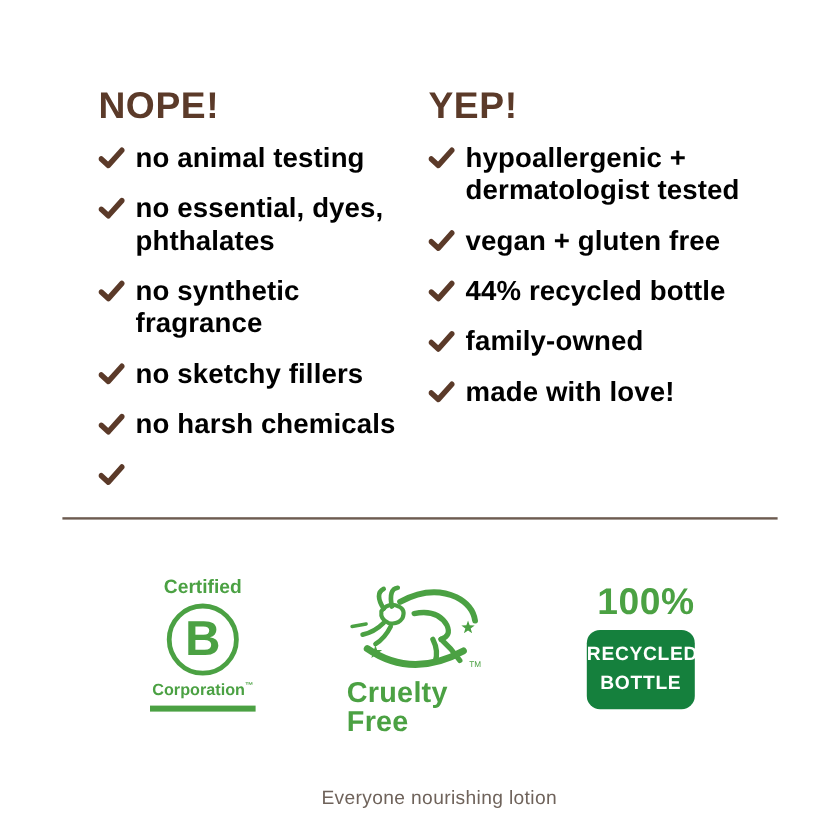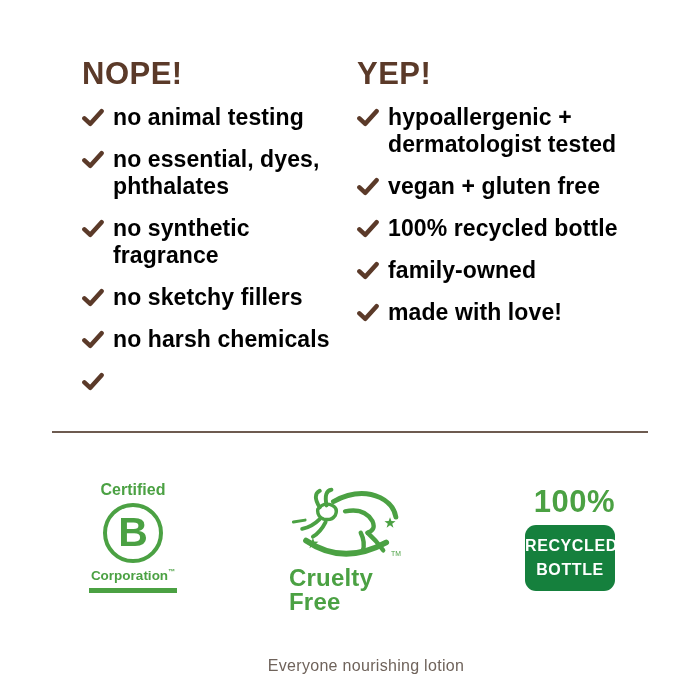--- a/index.html
+++ b/index.html
@@ -6,32 +6,32 @@
   body{
     width:700px;height:700px;background:#ffffff;position:relative;
     font-family:"Liberation Sans","DejaVu Sans",sans-serif;
     -webkit-font-smoothing:antialiased;
   }
   .col{position:absolute;top:58px;}
   .col-nope{left:82px;width:268px;}
   .col-yep{left:357px;width:305px;}
   .col-heading{
     font-size:31px;font-weight:800;color:#5b3a29;letter-spacing:0.5px;
-    line-height:1;margin:0 0 15px 0;
+    line-height:1;margin:14px 0 15px 0;
   }
   .check-item{display:flex;align-items:flex-start;margin-bottom:15px;}
   .check-item .check{flex:0 0 auto;margin:4px 9px 0 0;}
   .item-label{
     font-size:23px;font-weight:600;color:#000000;line-height:27px;
     white-space:pre-line;letter-spacing:0.1px;
   }
   .divider{position:absolute;left:52px;top:431px;width:596px;height:2px;background:#6d5b50;}
   .badges{
     position:absolute;top:482px;left:0;width:700px;
-    display:flex;justify-content:center;align-items:flex-start;gap:108px;
+    display:flex;justify-content:center;align-items:flex-start;gap:72px;
   }
   
   .bcorp{width:96px;display:flex;flex-direction:column;align-items:center;color:#4ba143;}
   .bcorp-top{font-size:16px;font-weight:700;line-height:1;margin-bottom:5px;}
   .bcorp-circle{
     width:52px;height:52px;border:4.5px solid #4ba143;border-radius:50%;
     display:flex;align-items:center;justify-content:center;margin-bottom:5px;
   }
   .bcorp-letter{font-size:41px;font-weight:700;line-height:1;transform:translateY(-1px);}
   .bcorp-bottom{font-size:13.5px;font-weight:700;line-height:1;}
@@ -111,21 +111,21 @@
   <div class="check-item">
     <svg class="check" width="22" height="19" viewBox="0 0 24 21">
         <path d="M2.5 11.5 L9 17.5 L21.5 3.5" fill="none" stroke="#5b3a29" stroke-width="5" stroke-linecap="round" stroke-linejoin="round"></path>
       </svg>
     <span class="item-label">vegan + gluten free</span>
   </div>
   <div class="check-item">
     <svg class="check" width="22" height="19" viewBox="0 0 24 21">
         <path d="M2.5 11.5 L9 17.5 L21.5 3.5" fill="none" stroke="#5b3a29" stroke-width="5" stroke-linecap="round" stroke-linejoin="round"></path>
       </svg>
-    <span class="item-label">100% recycled bottle</span>
+    <span class="item-label">44% recycled bottle</span>
   </div>
   <div class="check-item">
     <svg class="check" width="22" height="19" viewBox="0 0 24 21">
         <path d="M2.5 11.5 L9 17.5 L21.5 3.5" fill="none" stroke="#5b3a29" stroke-width="5" stroke-linecap="round" stroke-linejoin="round"></path>
       </svg>
     <span class="item-label">family-owned</span>
   </div>
   <div class="check-item">
     <svg class="check" width="22" height="19" viewBox="0 0 24 21">
         <path d="M2.5 11.5 L9 17.5 L21.5 3.5" fill="none" stroke="#5b3a29" stroke-width="5" stroke-linecap="round" stroke-linejoin="round"></path>

